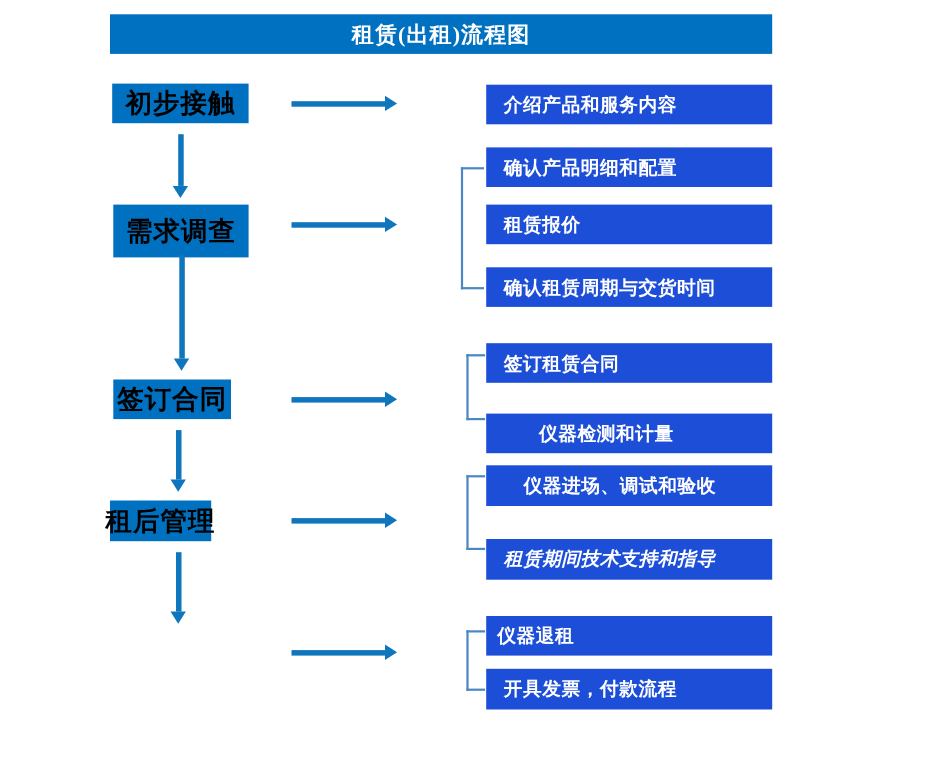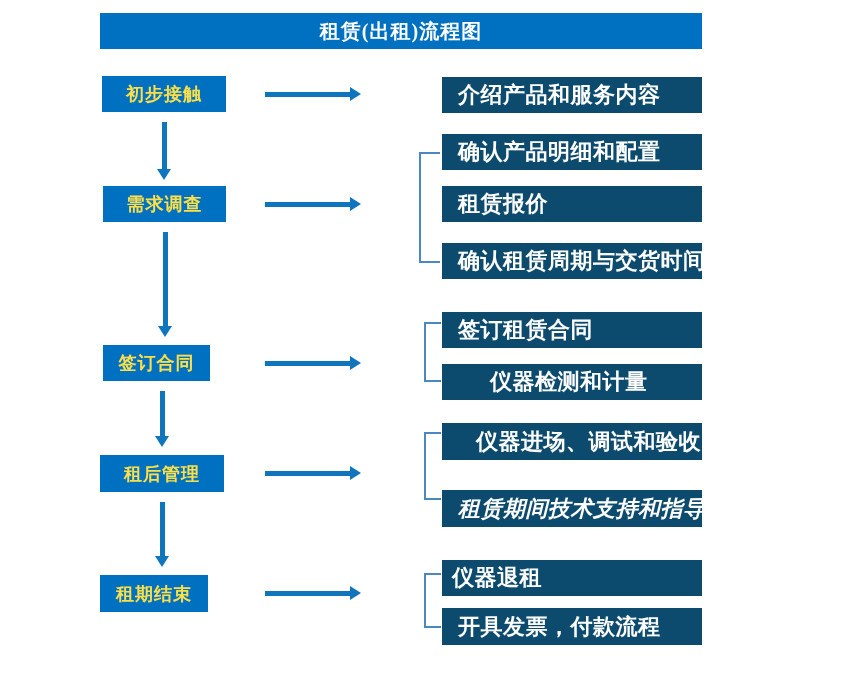--- a/index.html
+++ b/index.html
@@ -39,41 +39,41 @@
     font-size: 20px;
     font-weight: bold;
     letter-spacing: 1px;
     white-space: nowrap;
   }
 
   
   .stage-box {
     position: absolute;
     background: #0070C0;
-    color: #fde047;
+    color: #000000;
     display: flex;
     align-items: center;
     justify-content: center;
-    font-size: 18px;
+    font-size: 24px;
     font-weight: bold;
     letter-spacing: 1px;
     white-space: nowrap;
   }
 
   
   .detail-box {
     position: absolute;
     left: 442px;
     width: 260px;
     height: 36px;
-    background: #0c4a6e;
+    background: #1d4ed8;
     color: #ffffff;
     display: flex;
     align-items: center;
-    font-size: 22px;
+    font-size: 17px;
     font-weight: bold;
     letter-spacing: 0.5px;
     padding-left: 16px;
     box-sizing: border-box;
     white-space: nowrap;
   }
 
   
   .h-arrow {
     position: absolute;
@@ -133,27 +133,26 @@
 </style>
 </head>
 <body>
 
 <div id="canvas">
 
   <div class="title-bar">租赁(出租)流程图</div>
 
   <div class="stage-box" style="left:102px; top:76px; width:124px; height:36px;">初步接触</div>
 
-  <div class="stage-box" style="left:103px; top:186px; width:123px; height:36px;">需求调查</div>
+  <div class="stage-box" style="left:103px; top:186px; width:123px; height:48px;">需求调查</div>
 
   <div class="stage-box" style="left:103px; top:345px; width:107px; height:36px;">签订合同</div>
 
-  <div class="stage-box" style="left:100px; top:455px; width:124px; height:37px;">租后管理</div>
-
-  <div class="stage-box" style="left:100px; top:575px; width:108px; height:37px;">租期结束</div>
+  <div class="stage-box" style="left:100px; top:455px; width:92px; height:37px;">租后管理</div>
+
 
   <div class="v-arrow" style="left:157px; top:122px; height:58px;">
     <div class="shaft" style="height:47px;"></div>
     <div class="head" style="top:47px;"></div>
   </div>
 
   <div class="v-arrow" style="left:158px; top:232px; height:105px;">
     <div class="shaft" style="height:94px;"></div>
     <div class="head" style="top:94px;"></div>
   </div>
@@ -201,21 +200,21 @@
 
   <div class="bracket" style="left:424px; top:573px; width:17px; height:55px;"></div>
 
   <div class="detail-box" style="top:77px;">介绍产品和服务内容</div>
 
   <div class="detail-box" style="top:134px;">确认产品明细和配置</div>
   <div class="detail-box" style="top:186px;">租赁报价</div>
   <div class="detail-box" style="top:243px;font-family:Liberation Serif, serif;">确认租赁周期与交货时间</div>
 
   <div class="detail-box" style="top:312px;">签订租赁合同</div>
-  <div class="detail-box" style="top:364px;padding-left:48px;">仪器检测和计量</div>
+  <div class="detail-box" style="top:376px;padding-left:48px;">仪器检测和计量</div>
 
   <div class="detail-box" style="top:423px; height:37px;padding-left:34px;">仪器进场、调试和验收</div>
   <div class="detail-box" style="top:490px; height:37px;font-style:italic;">租赁期间技术支持和指导</div>
 
   <div class="detail-box" style="top:560px; height:36px;padding-left:10px;">仪器退租</div>
   <div class="detail-box" style="top:608px; height:37px;">开具发票，付款流程</div>
 
 </div>
 
 </body></html>

